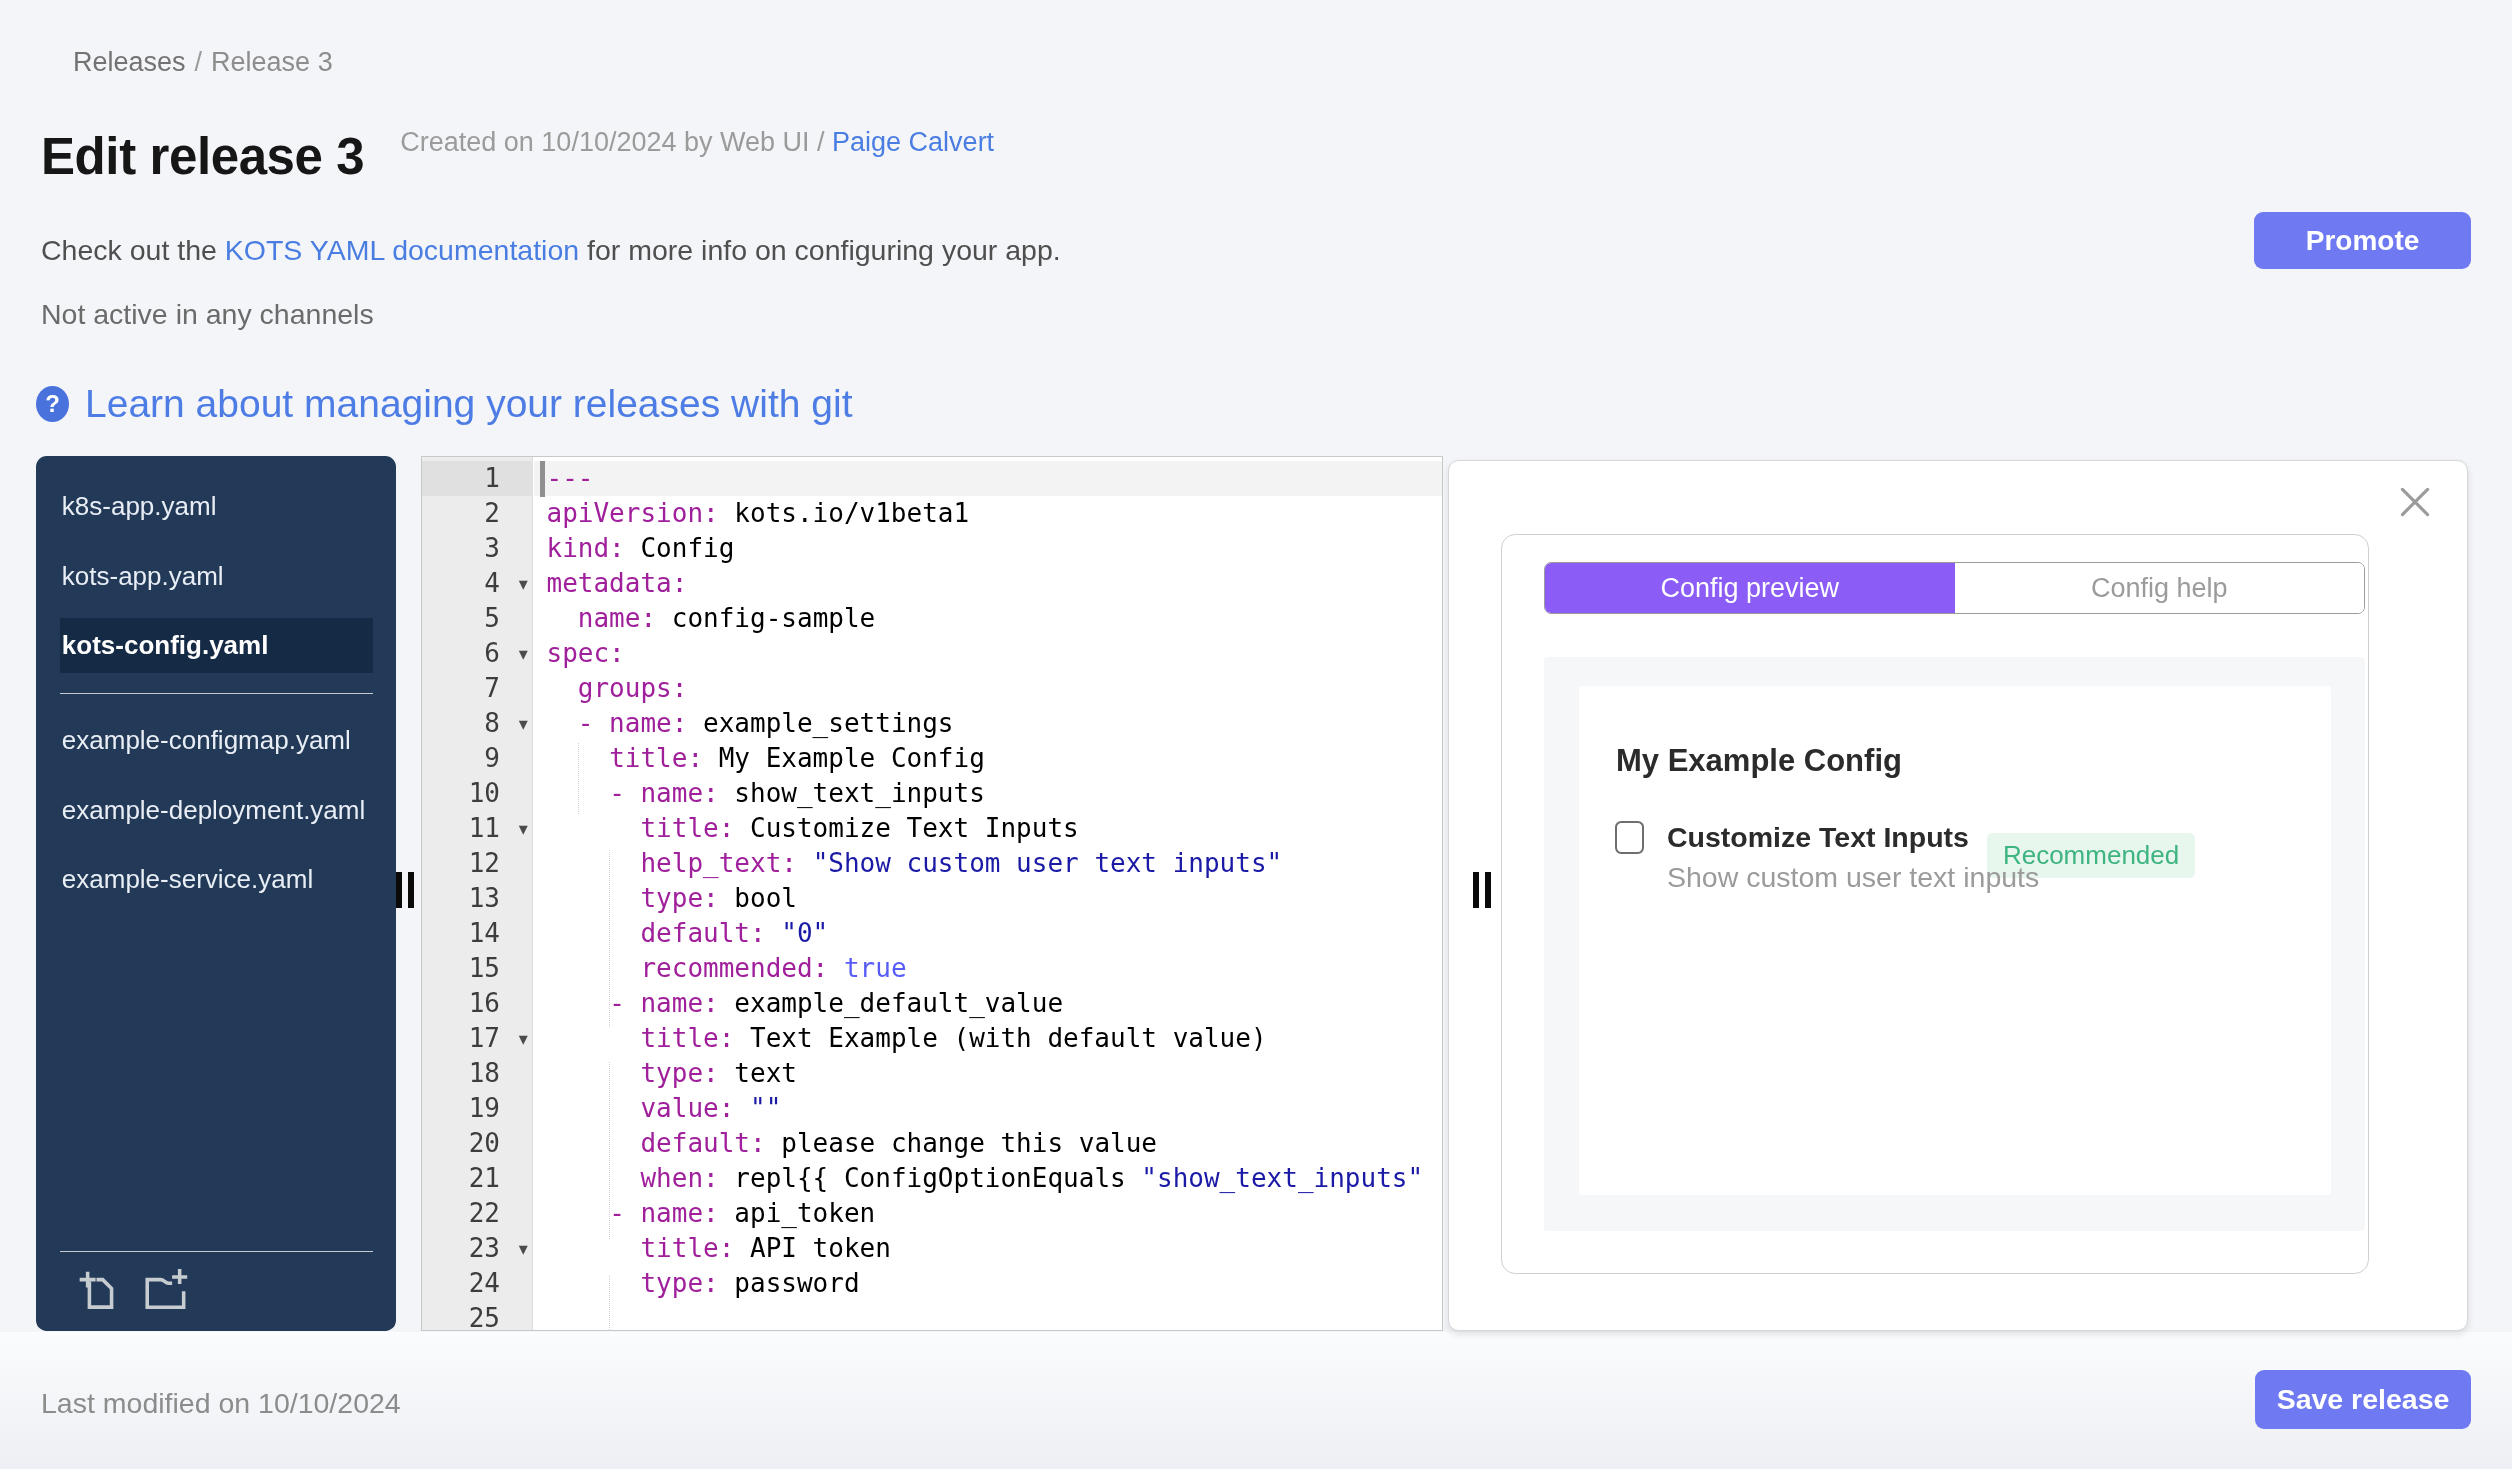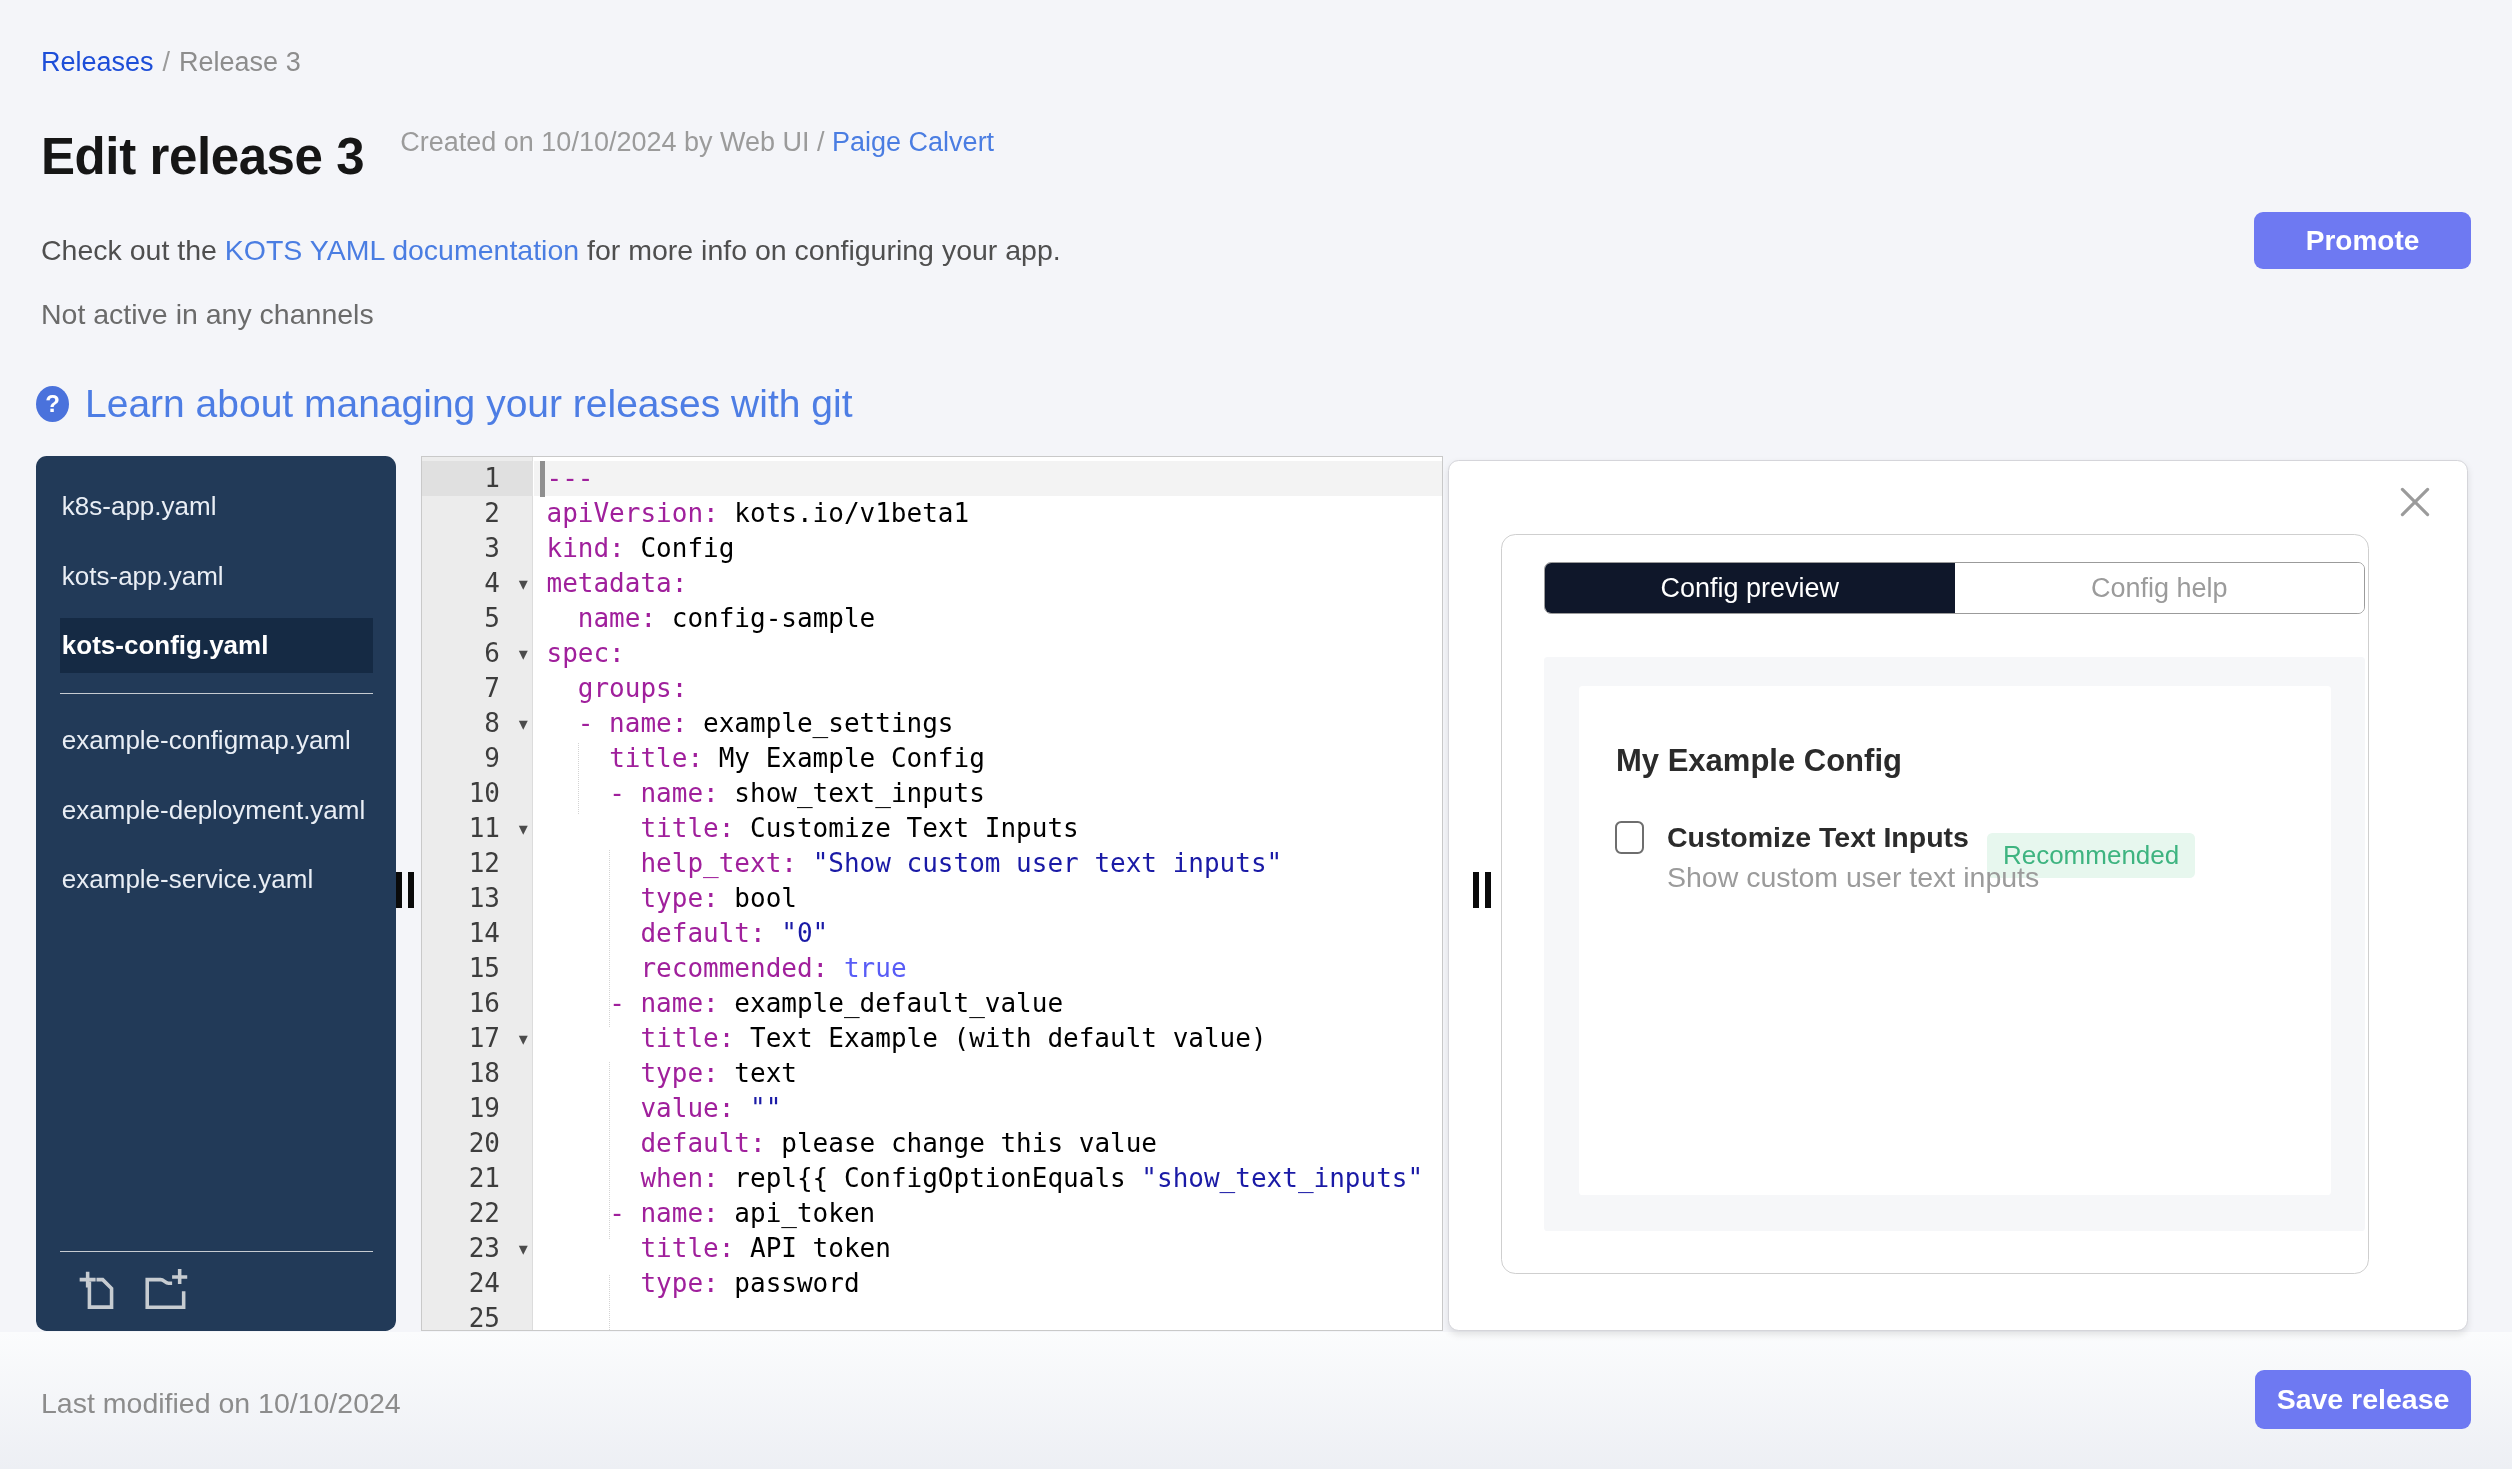--- a/index.html
+++ b/index.html
@@ -8,21 +8,21 @@
     position:relative;
     background:#f4f5f9;
     font-family:"Liberation Sans", sans-serif;
     color:#333;
     overflow:hidden;
   }
   a { text-decoration:none; cursor:pointer; }
 
   
   .breadcrumb { position:absolute; left:41px; top:46px; font-size:27px; line-height:32px; }
-  .breadcrumb .bc-link { color:#1d4ed8; }
+  .breadcrumb .bc-link { color:#737373;margin-left:32px; }
   .breadcrumb .bc-sep { color:#9b9b9b; margin:0 9px; }
   .breadcrumb .bc-current { color:#8d8d8d; }
 
   .title-row { position:absolute; left:41px; top:127px; display:flex; align-items:flex-start; }
   .page-title { font-size:51px; font-weight:bold; color:#161616; letter-spacing:-0.4px; }
   .created-on { margin-left:36px; font-size:27px; color:#9b9b9b; }
   .created-on a { color:#4a7de2; }
 
   .docs-line { position:absolute; left:41px; top:234px; font-size:28.5px; color:#4f4f4f; }
   .docs-line a { color:#4a7de2; }
@@ -110,21 +110,21 @@
     border:1.8px solid #cfcfcf; border-radius:14.3px; background:#fff;
   }
   .tabs {
     position:absolute; left:42px; top:27px; width:821px; height:52px;
     display:flex; border:1.8px solid #9b9b9b; border-radius:7.1px; overflow:hidden;
   }
   .tab {
     flex:1; display:flex; align-items:center; justify-content:center;
     font-size:27px; cursor:pointer; background:#fff; color:#9b9b9b;
   }
-  .tab.active { background:#0f172a; color:#fff; }
+  .tab.active { background:#8b5cf6; color:#fff; }
   .gray-body {
     position:absolute; left:42px; top:122px; width:821px; height:574px;
     background:#f6f7f9; border-radius:3.6px;
   }
   .config-card {
     position:absolute; left:35px; top:28.5px; width:752px; height:509px;
     background:#fff; border-radius:3.6px;
   }
   .cfg-title { position:absolute; left:37px; top:57px; font-size:31px; font-weight:bold; color:#2b2b2b; }
   .cfg-row { position:absolute; left:36px; top:112px; display:flex; align-items:center; }

